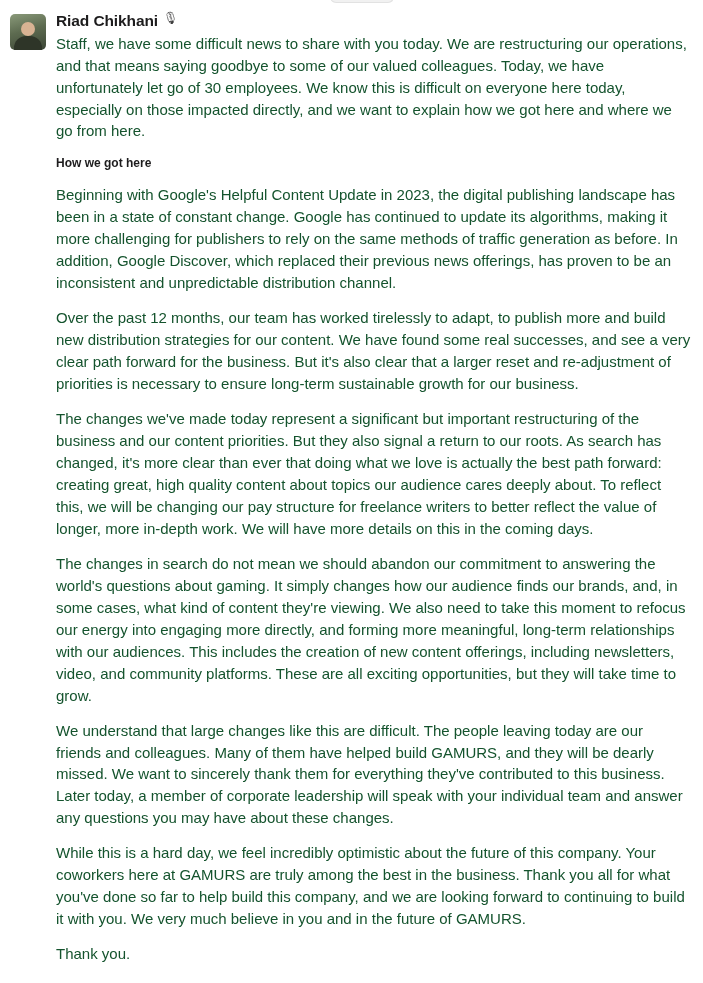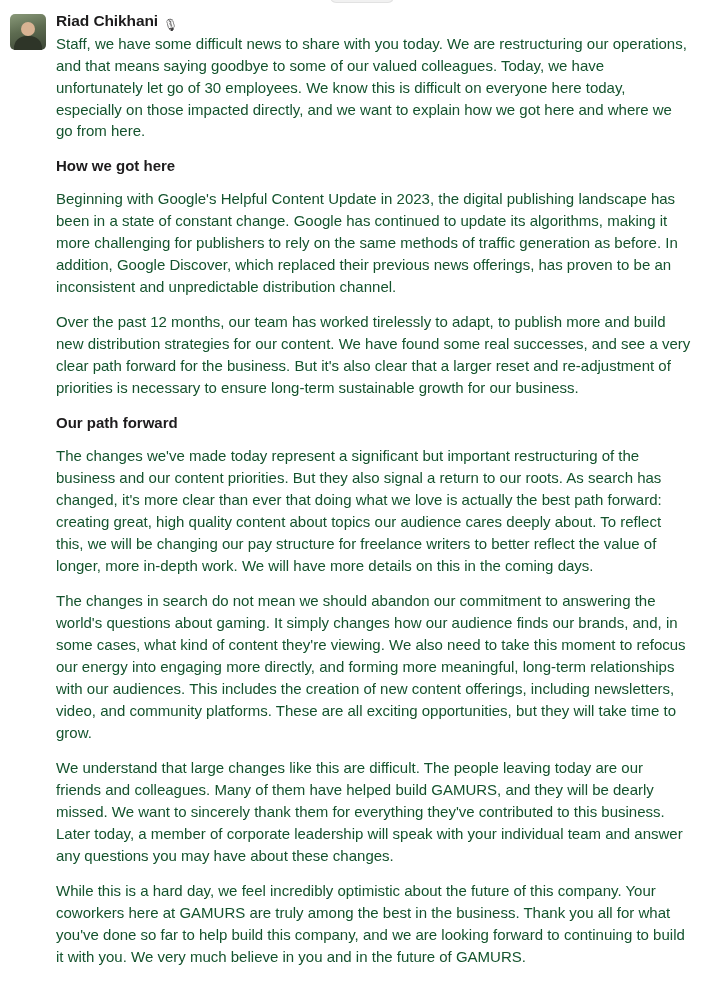--- a/index.html
+++ b/index.html
@@ -47,21 +47,21 @@
     height: 16px;
     border-radius: 12px 12px 0 0;
     background: #2e3528;
   }
   .body-col {
     margin-left: 48px;
     padding-right: 4px;
   }
   .head-row {
     display: flex;
-    align-items: flex-end;
+    align-items: flex-start;
     gap: 5px;
     margin: 0 0 2px 0;
     line-height: 1.2;
   }
   .author {
     font-weight: bold;
     font-size: 15.5px;
     color: #1d1c1d;
     letter-spacing: -0.1px;
   }
@@ -71,21 +71,21 @@
     opacity: 0.85;
   }
   p.para {
     margin: 0 0 13px 0;
     font-size: 15px;
     line-height: 1.465;
     color: #14532d;
   }
   h3.subhead {
     margin: 12px 0 12px 0;
-    font-size: 15px;
+    font-size: 12px;
     font-weight: bold;
     line-height: 1.4;
     color: #1d1c1d;
   }
   p.para:last-child {
     margin-bottom: 0;
   }
   .tab-stub {
     position: absolute;
     left: 330px;
@@ -118,21 +118,20 @@
     </div>
 
     <p class="para">Staff, we have some difficult news to share with you today. We are restructuring our operations, and that means saying goodbye to some of our valued colleagues. Today, we have unfortunately let go of 30 employees. We know this is difficult on everyone here today, especially on those impacted directly, and we want to explain how we got here and where we go from here.</p>
 
     <h3 class="subhead">How we got here</h3>
 
     <p class="para">Beginning with Google's Helpful Content Update in 2023, the digital publishing landscape has been in a state of constant change. Google has continued to update its algorithms, making it more challenging for publishers to rely on the same methods of traffic generation as before. In addition, Google Discover, which replaced their previous news offerings, has proven to be an inconsistent and unpredictable distribution channel.</p>
 
     <p class="para">Over the past 12 months, our team has worked tirelessly to adapt, to publish more and build new distribution strategies for our content. We have found some real successes, and see a very clear path forward for the business. But it's also clear that a larger reset and re-adjustment of priorities is necessary to ensure long-term sustainable growth for our business.</p>
 
-    <h3 class="subhead">Our path forward</h3>
 
     <p class="para">The changes we've made today represent a significant but important restructuring of the business and our content priorities. But they also signal a return to our roots. As search has changed, it's more clear than ever that doing what we love is actually the best path forward: creating great, high quality content about topics our audience cares deeply about. To reflect this, we will be changing our pay structure for freelance writers to better reflect the value of longer, more in-depth work. We will have more details on this in the coming days.</p>
 
     <p class="para">The changes in search do not mean we should abandon our commitment to answering the world's questions about gaming. It simply changes how our audience finds our brands, and, in some cases, what kind of content they're viewing. We also need to take this moment to refocus our energy into engaging more directly, and forming more meaningful, long-term relationships with our audiences. This includes the creation of new content offerings, including newsletters, video, and community platforms. These are all exciting opportunities, but they will take time to grow.</p>
 
     <p class="para">We understand that large changes like this are difficult. The people leaving today are our friends and colleagues. Many of them have helped build GAMURS, and they will be dearly missed. We want to sincerely thank them for everything they've contributed to this business. Later today, a member of corporate leadership will speak with your individual team and answer any questions you may have about these changes.</p>
 
     <p class="para">While this is a hard day, we feel incredibly optimistic about the future of this company. Your coworkers here at GAMURS are truly among the best in the business. Thank you all for what you've done so far to help build this company, and we are looking forward to continuing to build it with you. We very much believe in you and in the future of GAMURS.</p>
 
     <p class="para">Thank you.</p>

